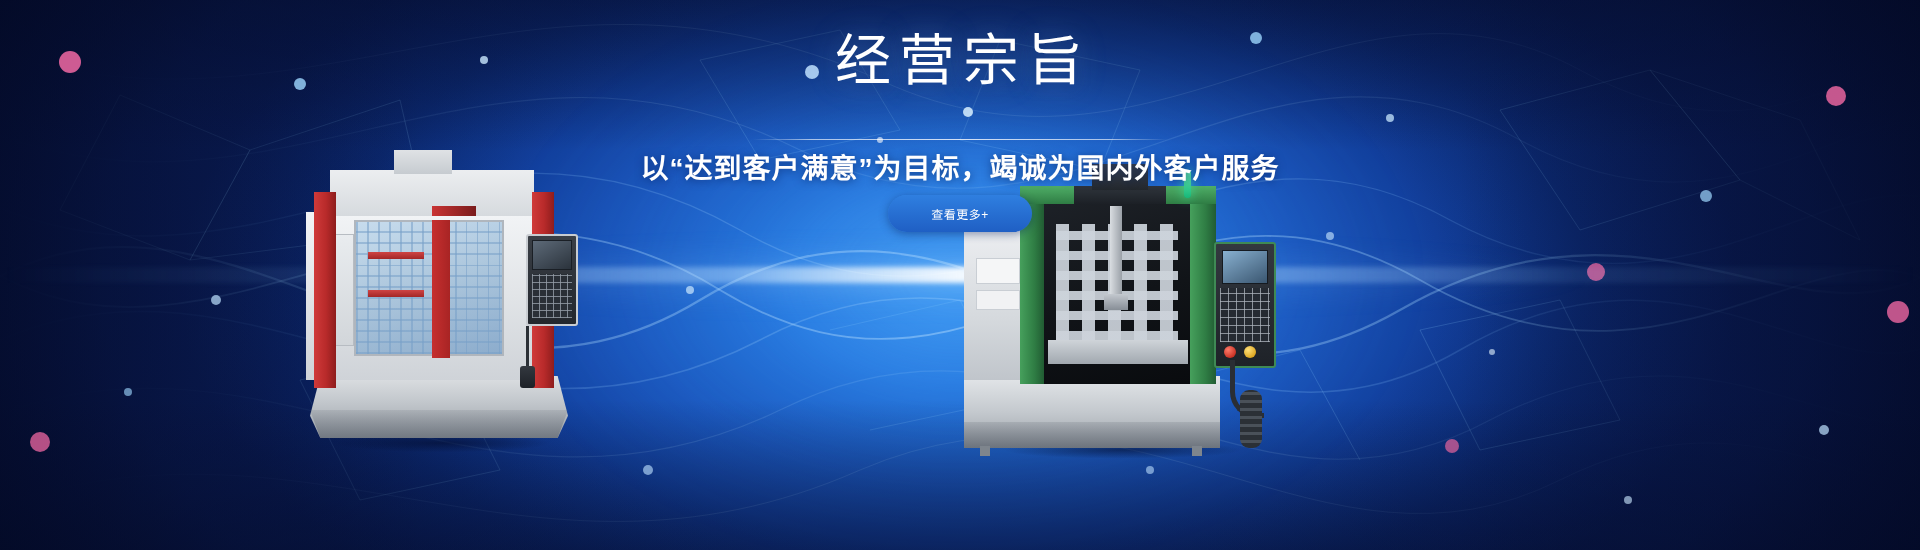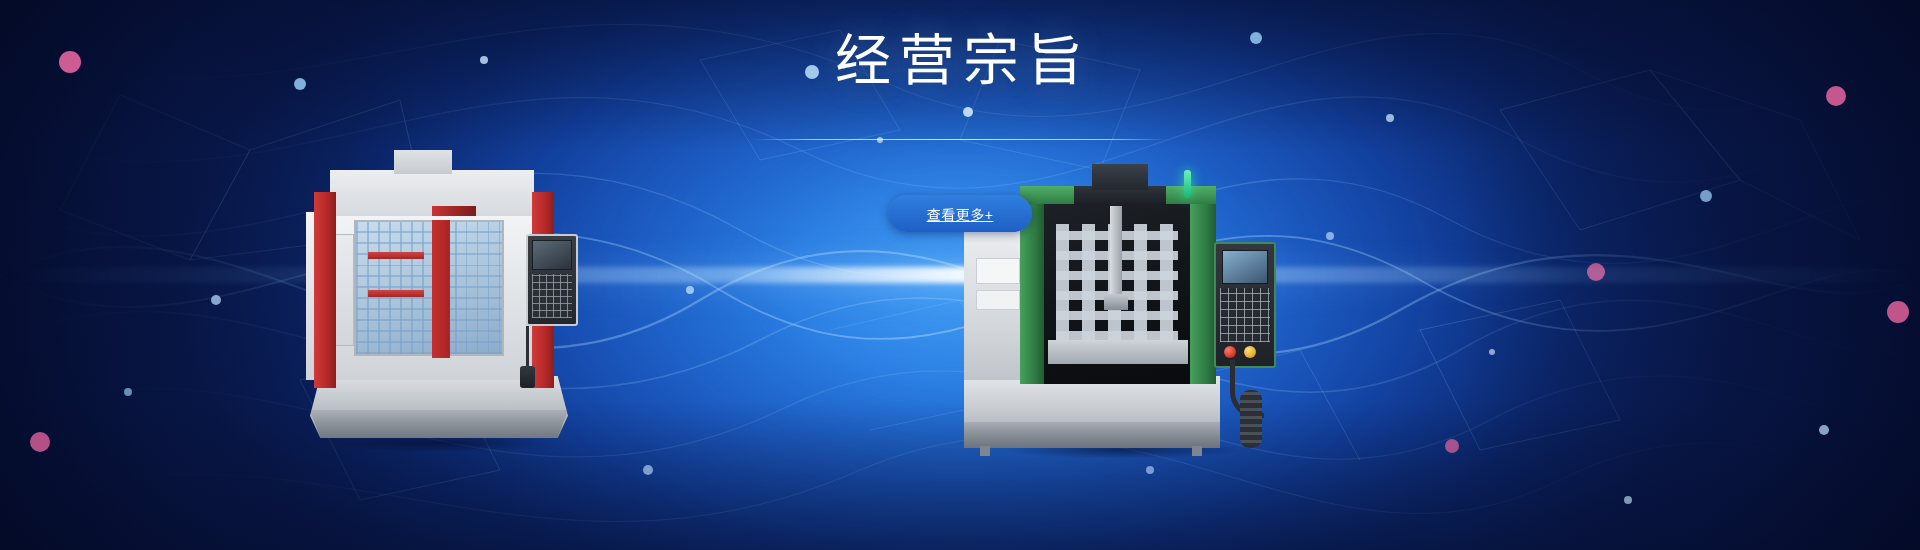--- a/index.html
+++ b/index.html
@@ -113,26 +113,26 @@
     text-shadow:0 1px 8px rgba(6,32,95,.65);
   }
   .cta{
     position:absolute;left:50%;top:195px;
     transform:translateX(-50%);
     width:144px;height:37px;
     border-radius:19px;
     background:linear-gradient(180deg,#2f7fe0 0%,#1f5fc4 100%);
     border:none;
     color:#ffffff;
-    font-size:14px;
+    font-size:12px;
     font-family:"Liberation Sans","DejaVu Sans",sans-serif;
     letter-spacing:.5px;
     cursor:pointer;
     box-shadow:0 2px 10px rgba(6,30,90,.45);
-    display:flex;align-items:center;justify-content:center;text-decoration:underline;
+    display:flex;align-items:center;justify-content:center;
   }
 
   
   .machine{position:absolute;z-index:30;}
 
   
   .m-left{left:286px;top:148px;width:306px;height:300px;}
   .ml-shadow{
     position:absolute;left:6px;bottom:-8px;width:300px;height:26px;
     background:radial-gradient(ellipse 150px 13px at 50% 50%, rgba(3,10,40,.55) 0%, rgba(3,10,40,0) 72%);
@@ -493,17 +493,18 @@
     <div class="mr-foot"></div>
     <div class="mr-foot2"></div>
   </div>
 
   <div class="content">
     <div class="title">经营宗旨</div>
 
 
     <div class="divider"></div>
 
+    <div class="tagline">以“达到客户满意”为目标，竭诚为国内外客户服务</div>
 
     <button class="cta">查看更多+</button>
   </div>
 
 </div>
 
 </body></html>

